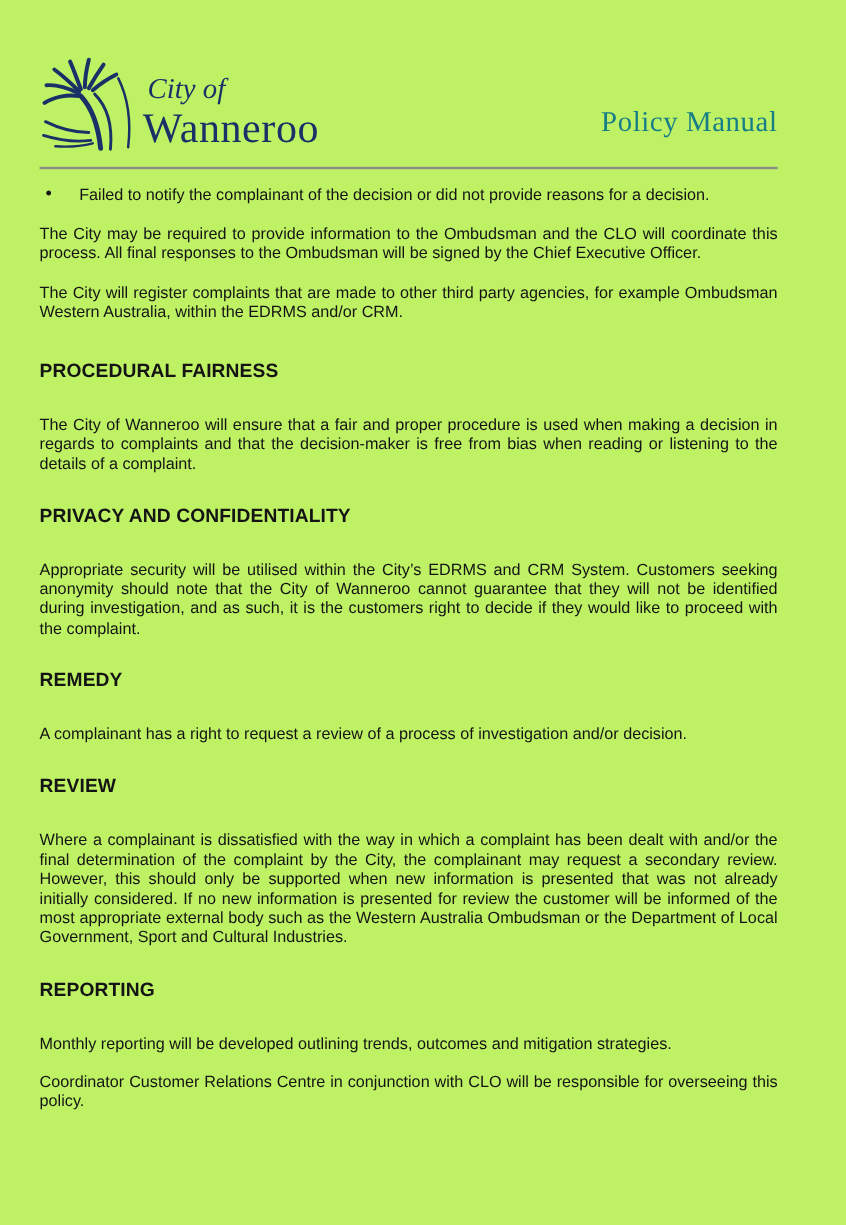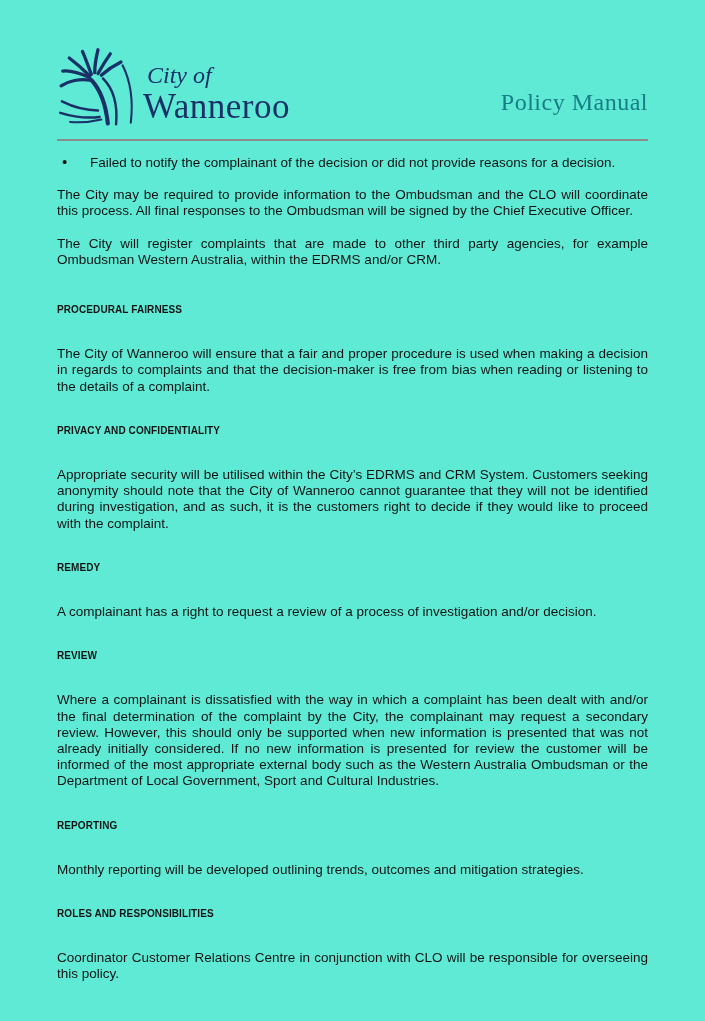--- a/index.html
+++ b/index.html
@@ -4,23 +4,23 @@
 <style>
   html, body {
     margin: 0;
     padding: 0;
     background: #ffffff;
   }
   .page {
     position: relative;
     width: 705px;
     height: 1021px;
-    background: #5eead4;
+    background: #bef264;
     box-sizing: border-box;
-    padding: 42px 57px 0 57px;
+    padding: 42px 57px 0 33px;
     font-family: "Liberation Sans", sans-serif;
     color: #141414;
     overflow: hidden;
   }
   
   .doc-header {
     display: flex;
     justify-content: space-between;
     align-items: flex-end;
     height: 84px;
@@ -69,21 +69,21 @@
   .content {
     margin-top: 6px;
     font-size: 13.5px;
     line-height: 16.2px;
   }
   .content p.para {
     margin: 16px 0;
     text-align: justify;
   }
   .content h2.heading {
-    font-size: 10px;
+    font-size: 16px;
     margin: 28px 0;
     font-weight: bold;
     letter-spacing: 0.1px;
   }
   .content h2.extra-gap {
     margin-top: 34px;
   }
   ul.bullet-list {
     list-style: none;
     margin: 14px 0 16px 0;
@@ -161,18 +161,17 @@
     <p class="para">A complainant has a right to request a review of a process of investigation and/or decision.</p>
 
     <h2 class="heading">REVIEW</h2>
 
     <p class="para">Where a complainant is dissatisfied with the way in which a complaint has been dealt with and/or the final determination of the complaint by the City, the complainant may request a secondary review. However, this should only be supported when new information is presented that was not already initially considered.  If no new information is presented for review the customer will be informed of the most appropriate external body such as the Western Australia Ombudsman or the Department of Local Government, Sport and Cultural Industries.</p>
 
     <h2 class="heading">REPORTING</h2>
 
     <p class="para">Monthly reporting will be developed outlining trends, outcomes and mitigation strategies.</p>
 
-    <h2 class="heading">ROLES AND RESPONSIBILITIES</h2>
 
     <p class="para">Coordinator Customer Relations Centre in conjunction with CLO will be responsible for overseeing this policy.</p>
 
   </main>
 </div>
 
 </body></html>

